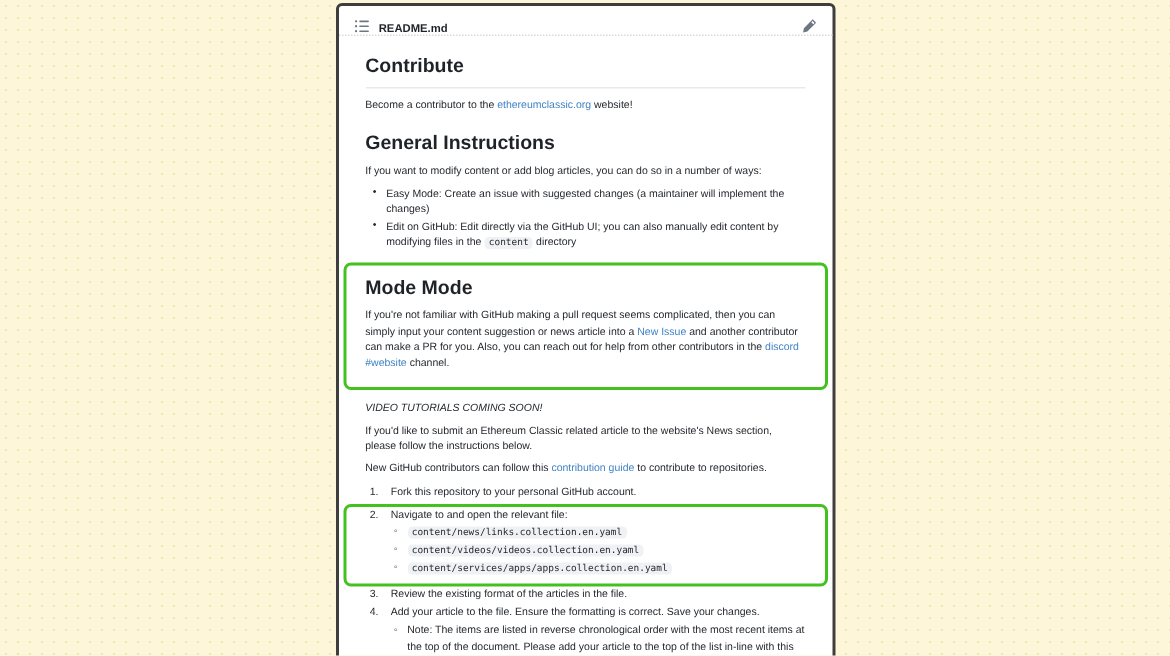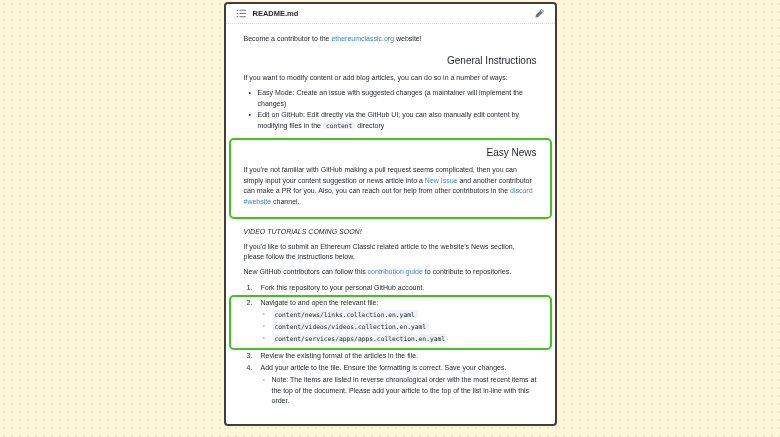--- a/index.html
+++ b/index.html
@@ -14,21 +14,21 @@
   .card {
     width: 333px;
     min-height: 424px;
     margin: 2px auto 0;
     background: #ffffff;
     border: 2px solid #3e3e3e;
     border-radius: 4px;
   }
   .card-header {
     display: flex;
-    align-items: center;
+    align-items: flex-end;
     gap: 6px;
     height: 20px;
     padding: 0 10px;
     border-bottom: 1px dotted #d6dbe0;
   }
   .card-header .spacer { flex: 1; }
   .filename { font-size: 7.5px; font-weight: bold; color: #1f2328; }
   .icon-btn { display: inline-flex; align-items: center; color: #6e7781; cursor: pointer; background: none; border: none; padding: 0; }
   .content {
     padding: 5px 18px 10px;
@@ -36,24 +36,23 @@
     line-height: 1.5;
   }
   h1.doc-title {
     font-size: 13px;
     font-weight: bold;
     margin: 5px 0 7px;
     padding-bottom: 4px;
     border-bottom: 1px solid #e7eaed;
   }
   h3.section-heading {
-    font-size: 10px;
-    font-weight: normal;
+    font-size: 13px;
+    font-weight: bold;
     margin: 9px 0 5px;
-    text-align: right;
   }
   p { margin: 4.5px 0; }
   p.italic { font-style: italic; }
   a.link { color: #4183c4; text-decoration: none; cursor: pointer; }
   code.code {
     font-family: "DejaVu Sans Mono", "Liberation Mono", monospace;
     font-size: 6.3px;
     background: #eff1f4;
     border-radius: 3px;
     padding: 0.5px 3px;
@@ -102,32 +101,33 @@
     <span class="filename">README.md</span>
     <span class="spacer"></span>
     <span class="icon-btn header-icon">
       <svg viewBox="0 0 16 16" fill="currentColor">
         <path d="M11.4 1.3l3.3 3.3-8.6 8.6-4.1.8.8-4.1 8.6-8.6zM10 4.1l1.9 1.9 1.2-1.2-1.9-1.9-1.2 1.2z"></path>
       </svg>
     </span>
   </div>
 
   <div class="content">
+    <h1 class="doc-title">Contribute</h1>
 
     <p><span>Become a contributor to the </span><a class="link" href="#">ethereumclassic.org</a><span> website!</span></p>
 
     <h3 class="section-heading">General Instructions</h3>
     <p><span>If you want to modify content or add blog articles, you can do so in a number of ways:</span></p>
     <div class="bullets">
         <div class="bullet"><span class="marker">•</span><span><span>Easy Mode: Create an issue with suggested changes (a maintainer will implement the changes)</span></span></div>
         <div class="bullet"><span class="marker">•</span><span><span>Edit on GitHub: Edit directly via the GitHub UI; you can also manually edit content by modifying files in the </span><code class="code">content</code><span> directory</span></span></div>
       </div>
 
     <div class="hl-box">
-      <h3 class="section-heading">Easy News</h3>
+      <h3 class="section-heading">Mode Mode</h3>
       <p><span>If you're not familiar with GitHub making a pull request seems complicated, then you can simply input your content suggestion or news article into a </span><a class="link" href="#">New Issue</a><span> and another contributor can make a PR for you. Also, you can reach out for help from other contributors in the </span><a class="link" href="#">discord #website</a><span> channel.</span></p>
     </div>
 
     <p class="italic">VIDEO TUTORIALS COMING SOON!</p>
     <p><span>If you'd like to submit an Ethereum Classic related article to the website's News section, please follow the instructions below.</span></p>
     <p><span>New GitHub contributors can follow this </span><a class="link" href="#">contribution guide</a><span> to contribute to repositories.</span></p>
 
     <div class="steps">
         <div class="step">
           <span class="num">1.</span>

